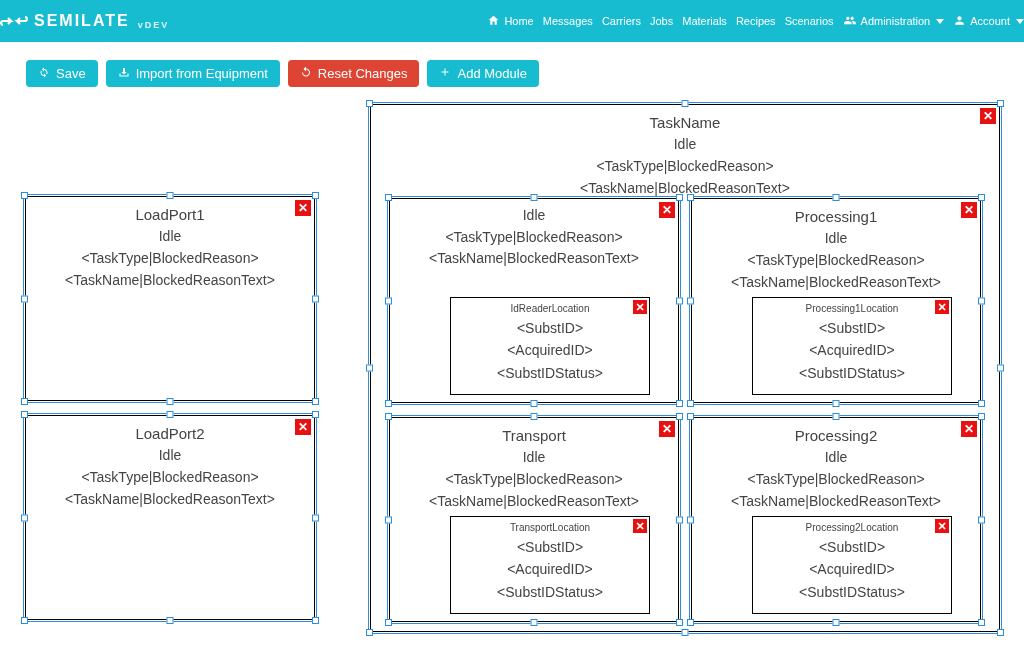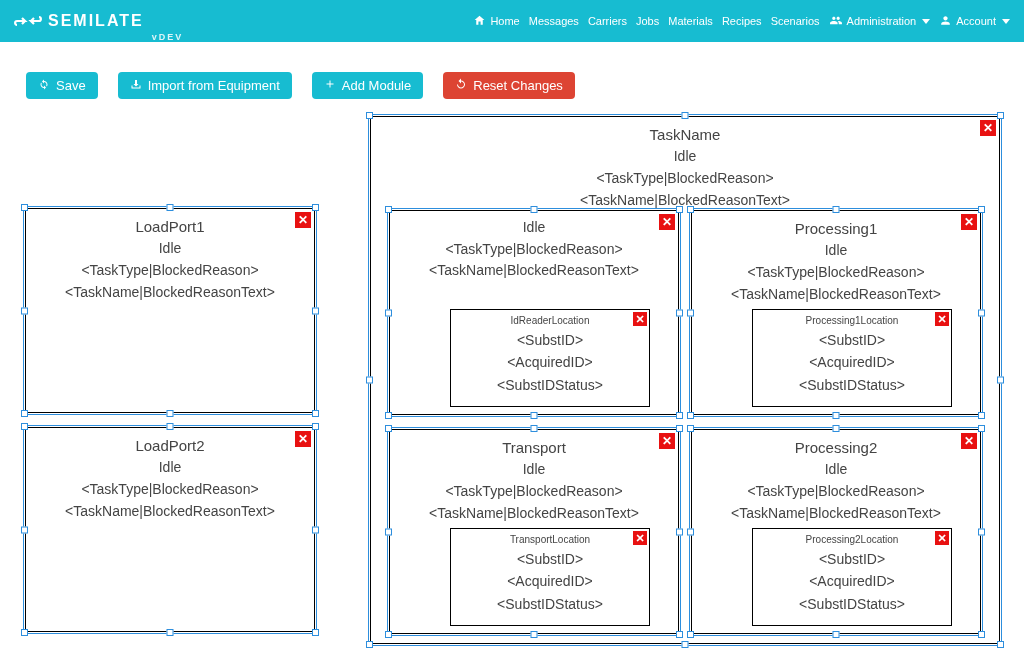--- a/index.html
+++ b/index.html
@@ -1,28 +1,28 @@
 <!DOCTYPE html>
 <html><head>
 <meta charset="utf-8">
 <style>
   * { box-sizing: border-box; margin: 0; padding: 0; }
   body { font-family: Arial, Helvetica, sans-serif; font-size: 14px; color: #444; background: #fff; width: 1024px; }
   
-  .navbar { background: #17bcd1; height: 42px; display: flex; padding: 0 14px; color: #fff; }
+  .navbar { background: #17bcd1; height: 42px; display: flex; align-items: center; padding: 0 0; color: #fff; }
   .brand { display: flex; align-items: center; gap: 6px; font-weight: bold; letter-spacing: 2px; }
   .brand-logo svg { display: block; }
   .brand-name { font-size: 16px; }
   .brand-ver { font-size: 9px; opacity: .85; margin-left: 2px; align-self: flex-end; margin-bottom: 0; }
   .nav-spacer { flex: 1; }
   .nav-items { display: flex; gap: 9px; font-size: 11px; align-items: center; font-weight: 500; }
   .nav-item { cursor: pointer; color: #fff; display: flex; align-items: center; gap: 4px; }
   .caret-down { display: inline-block; width: 0; height: 0; border-left: 4px solid transparent; border-right: 4px solid transparent; border-top: 5px solid #fff; margin-left: 2px; }
   
-  .toolbar { padding: 30px 12px 12px 26px; display: flex; gap: 20px; }
+  .toolbar { padding: 18px 12px 12px 26px; display: flex; gap: 8px; }
   .btn { background: #17bcd1; color: #fff; border: none; border-radius: 4px; padding: 6px 12px; font-size: 13px; cursor: pointer; display: inline-flex; align-items: center; gap: 6px; font-weight: 500; }
   .btn.red { background: #dd4433; }
   .btn svg { width: 12px; height: 12px; fill: currentColor; }
   
   .canvas { position: relative; padding: 0 12px 12px 12px; }
   .box { position: absolute; border: 1px solid #000; background: #fff; }
   .selected { outline: 1px solid #2d8edd; outline-offset: 1px; }
   .handles { position: absolute; inset: -4px; pointer-events: none; }
   .handle { position: absolute; width: 7px; height: 7px; border: 1px solid #2d8edd; background: #fff; }
   .h-tl{top:-1px;left:-1px}.h-tr{top:-1px;right:-1px}.h-bl{bottom:-1px;left:-1px}.h-br{bottom:-1px;right:-1px}
@@ -87,31 +87,31 @@
           <path d="M12 6V3L8 7l4 4V8c2.8 0 5 2.2 5 5 0 .8-.2 1.6-.6 2.3l1.5 1.5C18.6 15.6 19 14.3 19 13c0-3.9-3.1-7-7-7zm0 12c-2.8 0-5-2.2-5-5 0-.8.2-1.6.6-2.3L6.1 9.2C5.4 10.4 5 11.7 5 13c0 3.9 3.1 7 7 7v3l4-4-4-4v3z"></path>
         </svg></span>
     <span>Save</span>
   </button>
   <button class="btn">
     <span><svg viewBox="0 0 24 24">
           <path d="M19 15v4H5v-4H3v6h18v-6h-2zm-7 2l5-5h-3V4h-4v8H7l5 5z"></path>
         </svg></span>
     <span>Import from Equipment</span>
   </button>
+  <button class="btn red">
+    <span><svg viewBox="0 0 24 24">
+          <path d="M12 5V1L7 6l5 5V7c3.3 0 6 2.7 6 6s-2.7 6-6 6-6-2.7-6-6H4c0 4.4 3.6 8 8 8s8-3.6 8-8-3.6-8-8-8z"></path>
+        </svg></span>
+    <span>Reset Changes</span>
+  </button>
   <button class="btn">
     <span><svg viewBox="0 0 24 24">
           <path d="M19 13h-6v6h-2v-6H5v-2h6V5h2v6h6v2z"></path>
         </svg></span>
     <span>Add Module</span>
-  </button>
-  <button class="btn red">
-    <span><svg viewBox="0 0 24 24">
-          <path d="M12 5V1L7 6l5 5V7c3.3 0 6 2.7 6 6s-2.7 6-6 6-6-2.7-6-6H4c0 4.4 3.6 8 8 8s8-3.6 8-8-3.6-8-8-8z"></path>
-        </svg></span>
-    <span>Reset Changes</span>
   </button>
 </div>
 
 <div class="canvas" style="height:560px;">
 
   <div class="box selected" style="left:370px; top:5px; width:630px; height:528px;">
     <div class="handles">
       <div class="handle h-tl"></div>
         <div class="handle h-t"></div>
         <div class="handle h-tr"></div>

